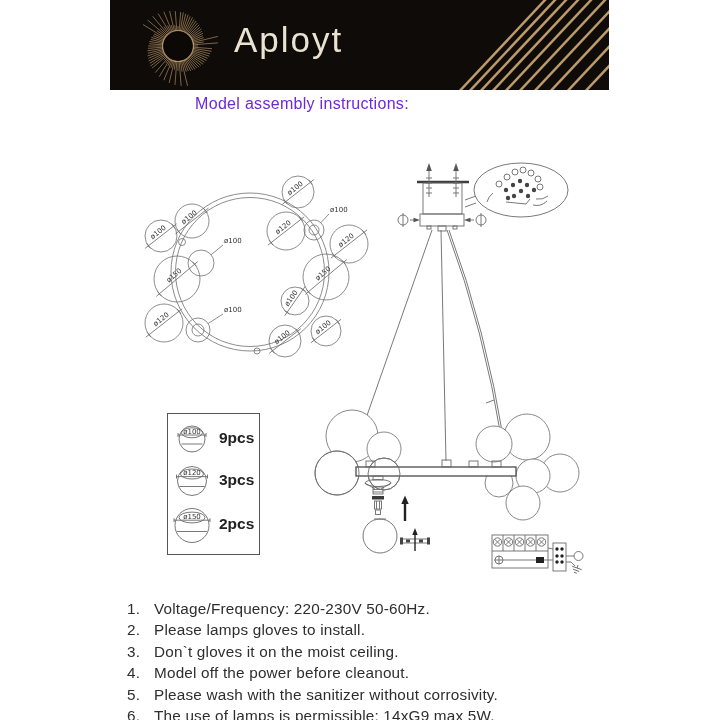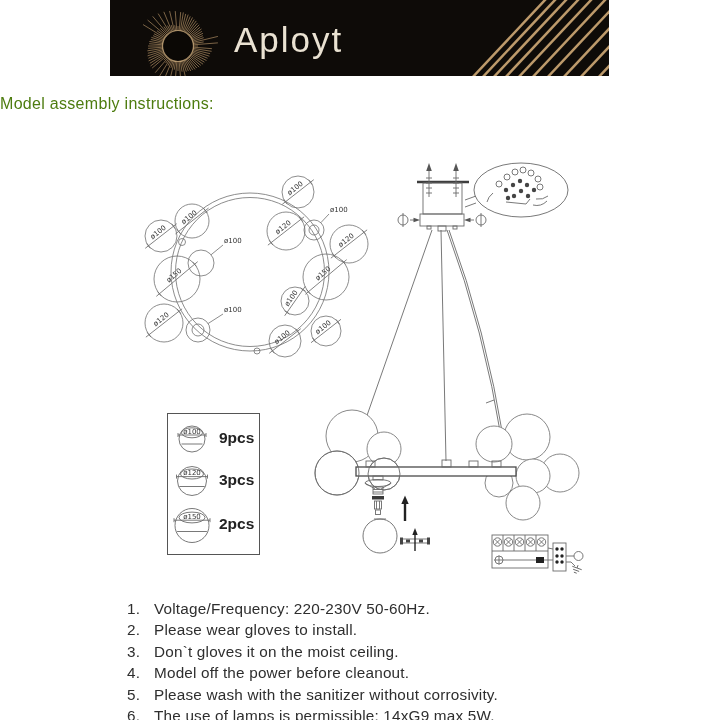--- a/index.html
+++ b/index.html
@@ -1,28 +1,28 @@
 <!DOCTYPE html>
 <html><head>
 <meta charset="utf-8">
 <style>
   html,body{margin:0;padding:0}
   body{width:720px;height:720px;background:#ffffff;position:relative;overflow:hidden;
        font-family:"Liberation Sans",sans-serif;color:#2d2d2d}
 
   
-  .banner{position:absolute;left:110px;top:0;width:499px;height:76px;background:#0e0b08;overflow:hidden}
+  .banner{position:absolute;left:110px;top:0;width:499px;height:90px;background:#0e0b08;overflow:hidden}
   .brand{position:absolute;left:124px;top:20px;font-size:35px;font-weight:500;letter-spacing:2px}
   .banner svg{position:absolute;top:0}
   #starburst{left:24px;top:1px}
   #fan{right:0}
 
   
-  .hdr{position:absolute;top:94px;left:0;width:604px;text-align:left;
-       font-size:16px;line-height:20px;color:#4d7c0f;letter-spacing:.3px}
+  .hdr{position:absolute;top:94px;left:0;width:604px;text-align:center;
+       font-size:16px;line-height:20px;color:#6d28d9;letter-spacing:.3px}
 
   
   .diagram{position:absolute;left:0;top:0}
   .d{fill:none;stroke:#6a6a6a;stroke-width:.9}
   .dk{fill:none;stroke:#3d3d3d;stroke-width:2.4}
   .sp{fill:#fff;stroke:#7a7a7a;stroke-width:.9}
   .bar{fill:#fff;stroke:#4a4a4a;stroke-width:1.3}
   .ln{fill:none;stroke:#707070;stroke-width:.8}
   .lbl{font-family:"DejaVu Sans",sans-serif;font-size:7px;fill:#333}
 
@@ -468,21 +468,21 @@
   </div>
 </div>
 
 <div class="inst">
   <div class="irow">
     <span class="inum">1.</span>
     <span>Voltage/Frequency: 220-230V 50-60Hz.</span>
   </div>
   <div class="irow">
     <span class="inum">2.</span>
-    <span>Please wear gloves to install.</span>
+    <span>Please lamps gloves to install.</span>
   </div>
   <div class="irow">
     <span class="inum">3.</span>
     <span>Don`t gloves it on the moist ceiling.</span>
   </div>
   <div class="irow">
     <span class="inum">4.</span>
     <span>Model off the power before cleanout.</span>
   </div>
   <div class="irow">

